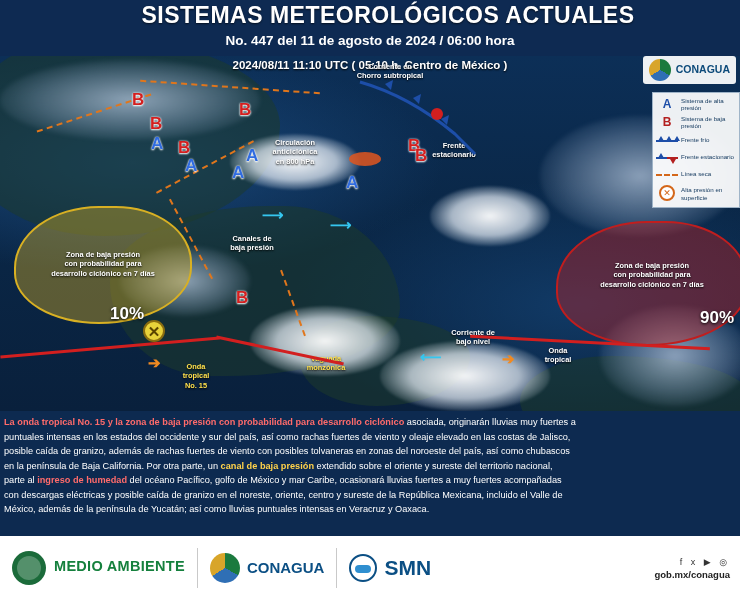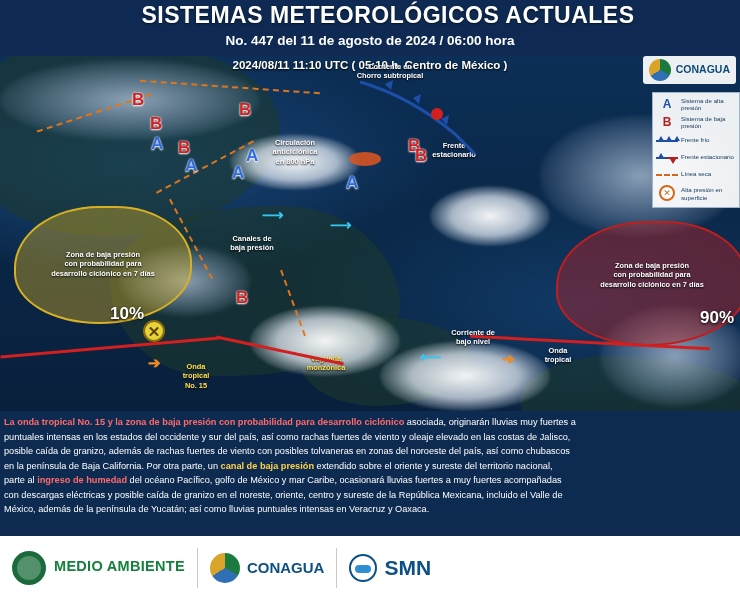--- a/index.html
+++ b/index.html
@@ -353,13 +353,17 @@
   <div class="f-div"></div>
   <div class="f-seg">
     <div class="cg-mark2"></div>
     <div class="cg-t">CONAGUA<small></small></div>
   </div>
   <div class="f-div"></div>
   <div class="f-seg">
     <div class="smn-mark"></div>
     <div class="smn-t">SMN<small></small></div>
   </div>
+  <div class="social">
+    <div class="social-icons">f x ▶ ◎</div>
+    <div class="social-url">gob.mx/conagua</div>
+  </div>
 </div>
 
 </body></html>

